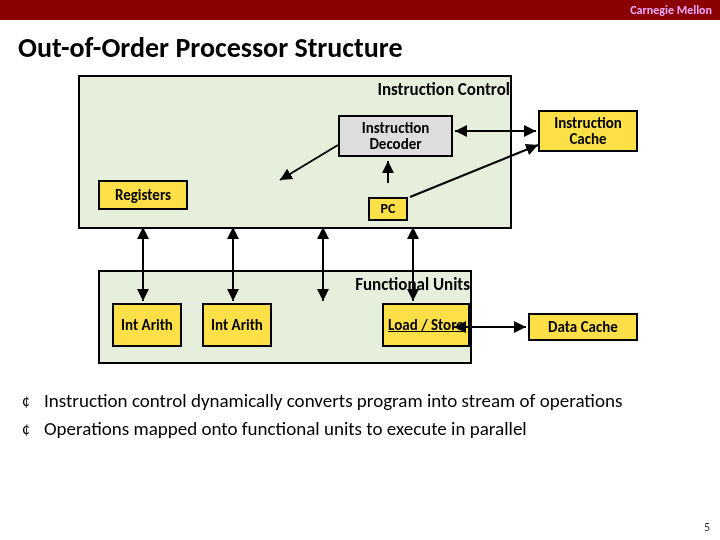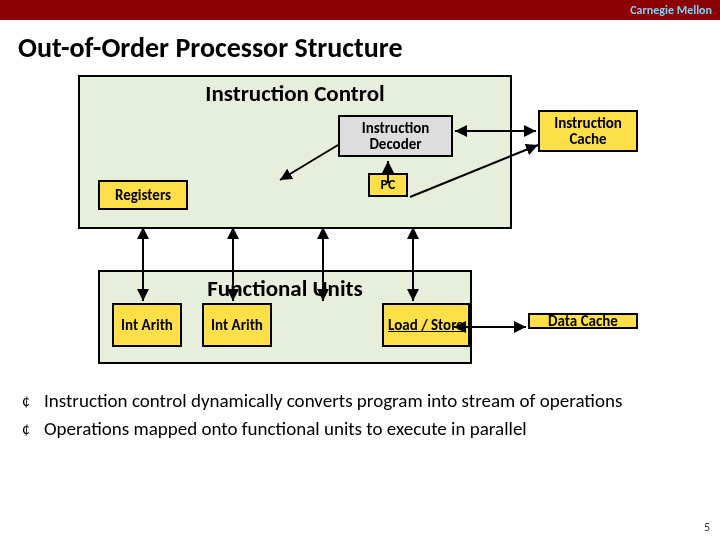--- a/index.html
+++ b/index.html
@@ -14,21 +14,21 @@
   .topbar {
     background: #8b0000;
     height: 20px;
     width: 100%;
     position: relative;
   }
   .topbar-label {
     position: absolute;
     right: 8px;
     top: 0;
-    color: #7dd3fc;
+    color: #f0abfc;
     font-size: 12px;
     font-weight: bold;
     line-height: 20px;
   }
   .title {
     font-size: 28px;
     font-weight: bold;
     margin: 10px 0 10px 18px;
   }
   .diagram {
@@ -40,22 +40,22 @@
   .bigbox {
     position: absolute;
     background: #e6efdc;
     border: 2px solid #000;
   }
   .bigbox .boxlabel {
     position: absolute;
     top: 2px;
     left: 0;
     right: 0;
-    text-align: center;
-    font-size: 23px;
+    text-align: right;
+    font-size: 17px;
     font-weight: bold;
   }
   .smallbox {
     position: absolute;
     background: #fde047;
     border: 2px solid #000;
     display: flex;
     align-items: center;
     justify-content: center;
     text-align: center;
@@ -116,33 +116,33 @@
 
   <div class="bigbox" style="left:60px; top:0px; width:430px; height:150px;">
     <div class="boxlabel">Instruction Control</div>
   </div>
 
   <div class="smallbox" style="left:80px; top:105px; width:90px; height:30px;">Registers</div>
 
 
   <div class="smallbox graybox" style="left:320px; top:40px; width:115px; height:42px;">Instruction Decoder</div>
 
-  <div class="smallbox" style="left:350px; top:98px; width:40px; height:24px; font-size:14px;">PC</div>
+  <div class="smallbox" style="left:350px; top:122px; width:40px; height:24px; font-size:14px;">PC</div>
 
   <div class="smallbox" style="left:520px; top:35px; width:100px; height:42px;">Instruction Cache</div>
 
   <div class="bigbox" style="left:80px; top:195px; width:370px; height:90px;">
     <div class="boxlabel">Functional Units</div>
   </div>
 
   <div class="smallbox" style="left:94px; top:228px; width:70px; height:44px;">Int Arith</div>
   <div class="smallbox" style="left:184px; top:228px; width:70px; height:44px;">Int Arith</div>
   <div class="smallbox" style="left:364px; top:228px; width:88px; height:44px;text-decoration:underline;">Load / Store</div>
 
-  <div class="smallbox" style="left:510px; top:238px; width:110px; height:16px;">Data Cache</div>
+  <div class="smallbox" style="left:510px; top:238px; width:110px; height:28px;">Data Cache</div>
 
   <svg class="arrows">
     <defs>
       <marker id="ah" markerWidth="8" markerHeight="8" refX="6" refY="3" orient="auto">
         <path d="M0,0 L6,3 L0,6 Z" fill="#000"></path>
       </marker>
       <marker id="ahs" markerWidth="8" markerHeight="8" refX="0" refY="3" orient="auto">
         <path d="M6,0 L0,3 L6,6 Z" fill="#000"></path>
       </marker>
     </defs>

